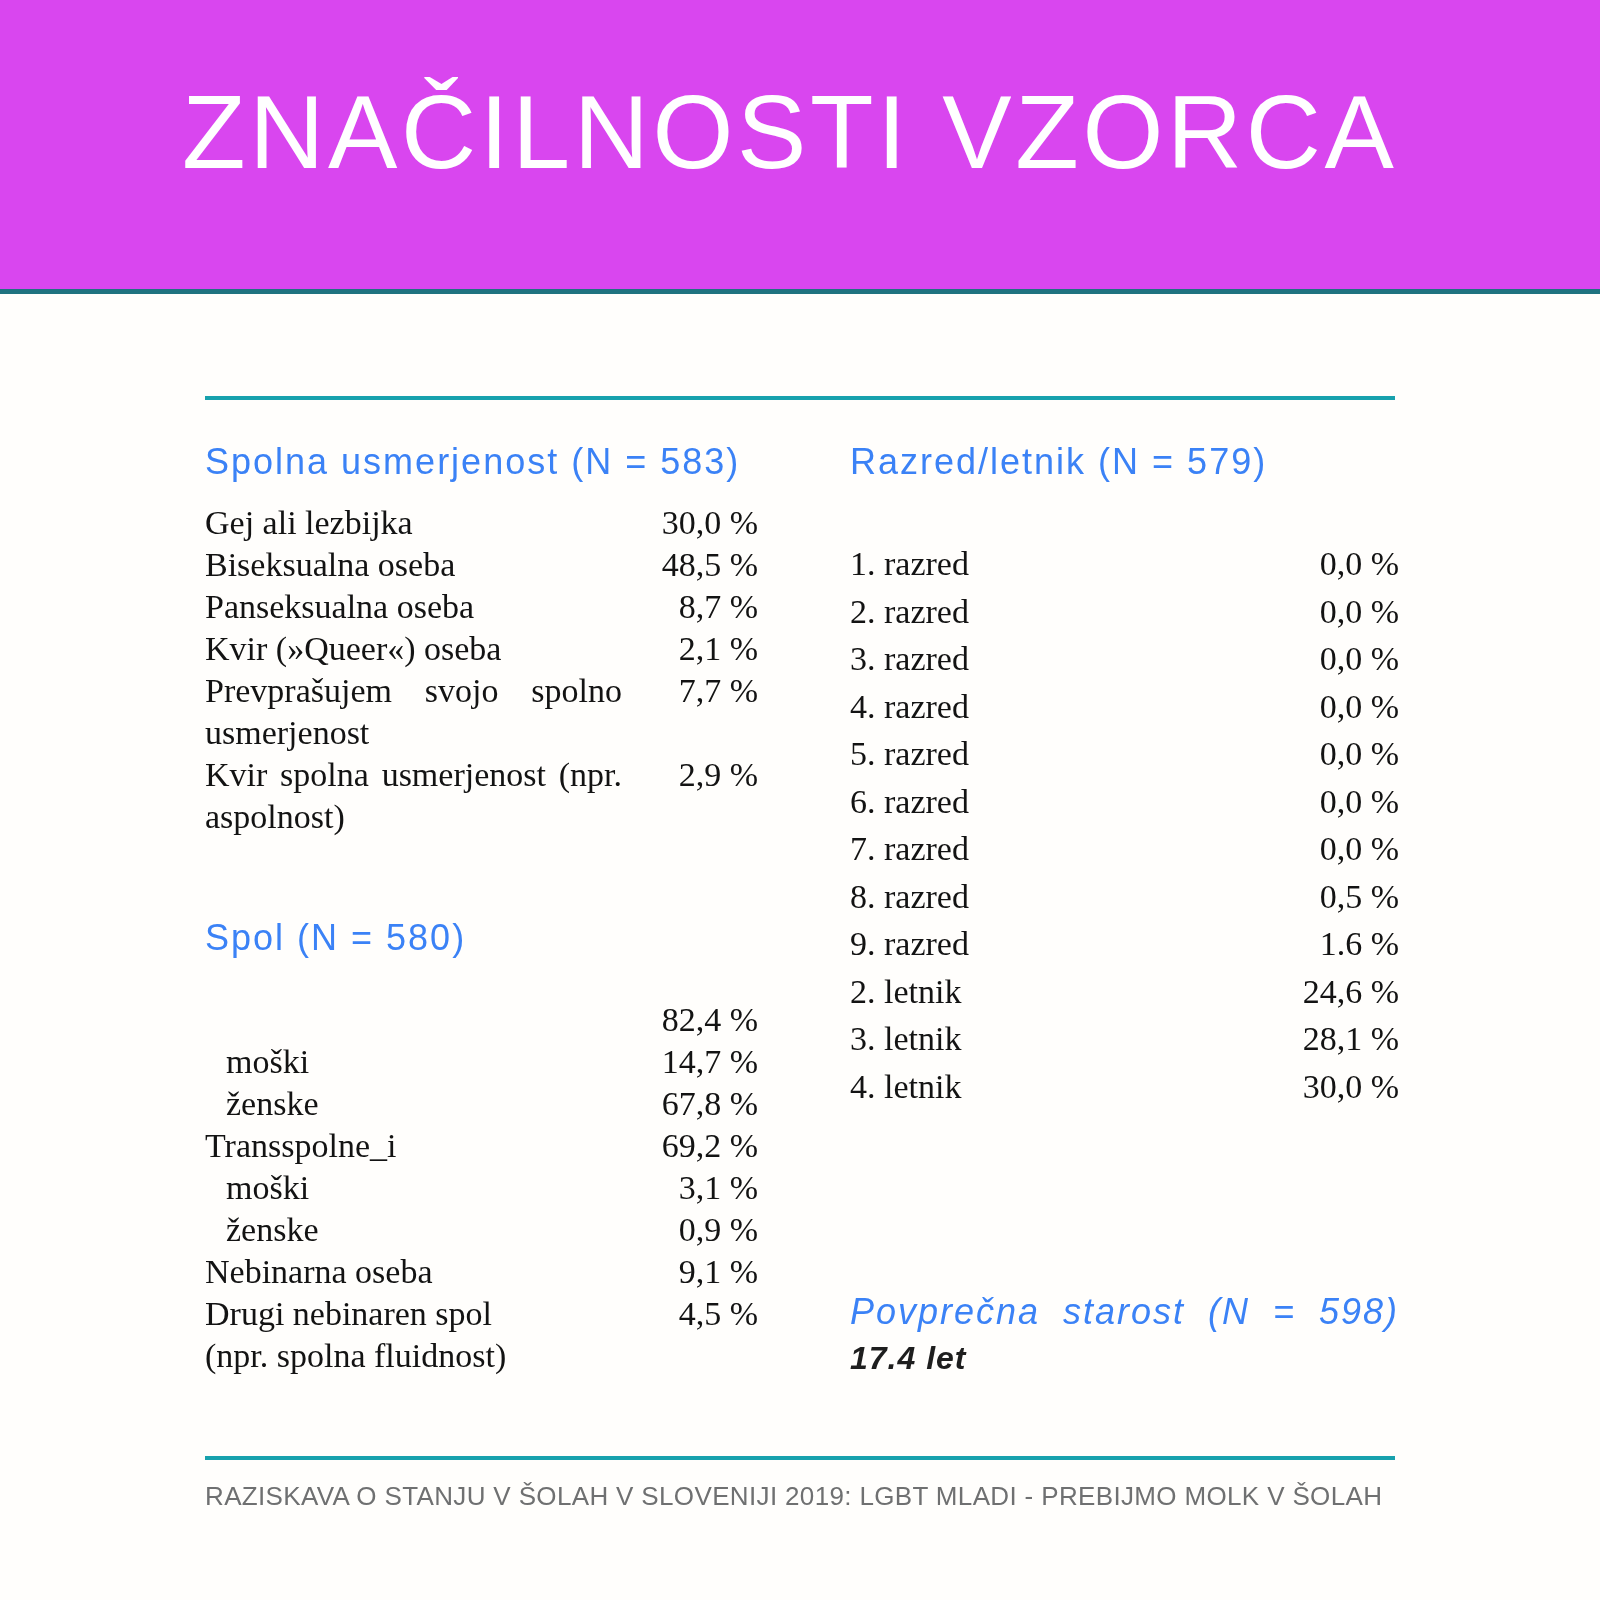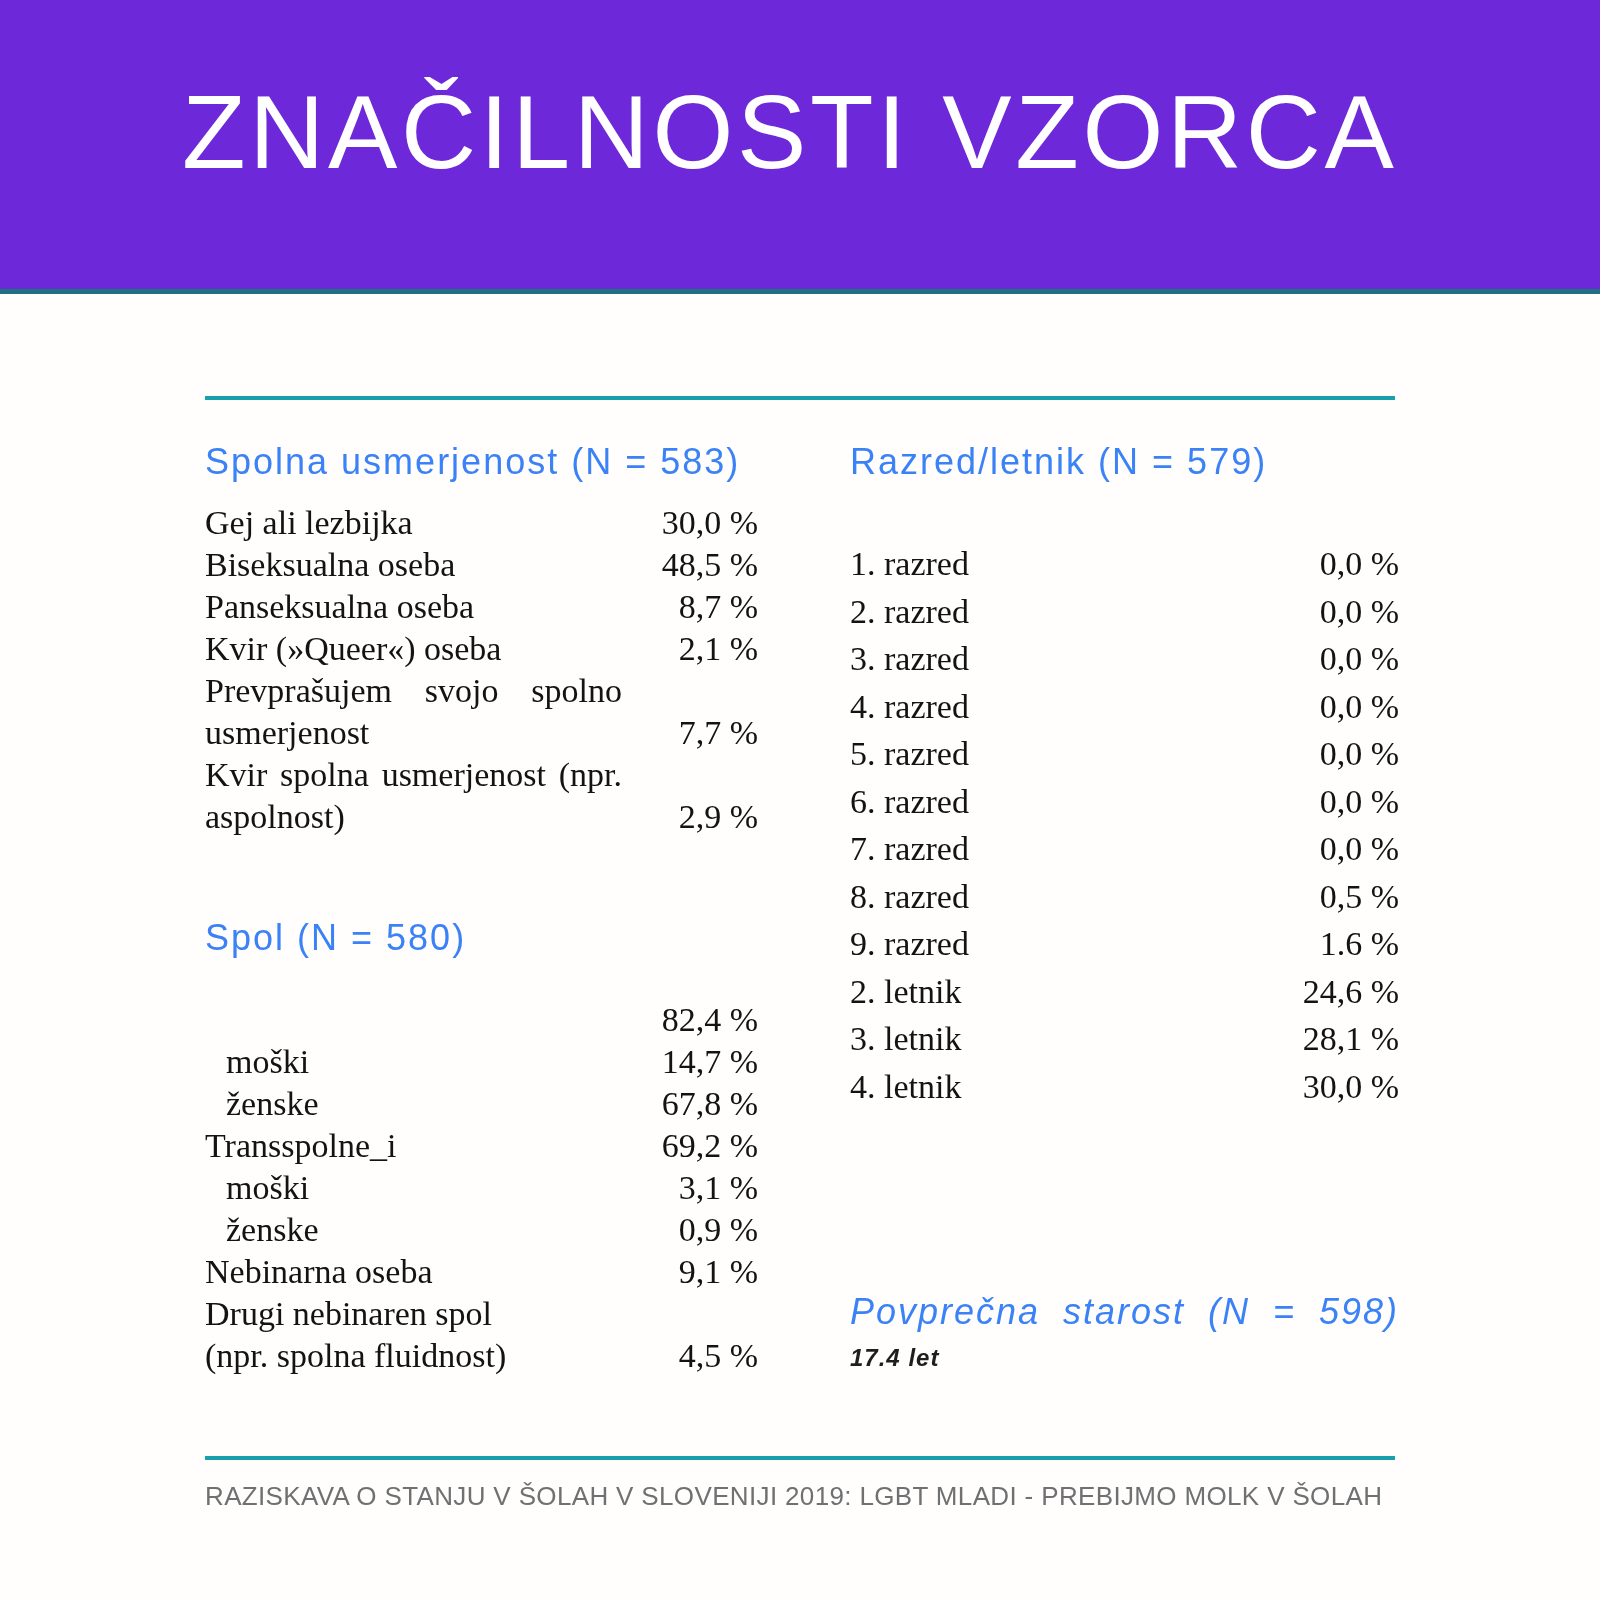--- a/index.html
+++ b/index.html
@@ -6,21 +6,21 @@
   body { background:#ffffff; }
   .page {
     position:relative; width:1600px; height:1600px;
     background:#fffefc; overflow:hidden;
     font-family:"Liberation Sans", sans-serif;
   }
 
   
   .band {
     position:absolute; left:0; top:0; width:1600px; height:289px;
-    background:#6d28d9; border-bottom:5px solid #1F7380;
+    background:#d946ef; border-bottom:5px solid #1F7380;
   }
   .title {
     position:absolute; left:182px; top:80px; margin:0;
     font-family:"Liberation Sans", sans-serif;
     font-weight:400; font-size:104px; line-height:1;
     letter-spacing:0.035em; color:#ffffff; white-space:nowrap;
   }
 
   
   .rule { position:absolute; left:205px; width:1190px; height:4px; background:#18A1AD; }
@@ -37,40 +37,40 @@
     letter-spacing:2px; color:#3b82f6;
     font-family:"Liberation Sans", sans-serif;
   }
   .heading-spol { margin-top:78px; }
 
   .rows { margin-top:19px; }
   .rows-spol { margin-top:40px; }
   .col-right .rows { margin-top:57px; }
 
   .stat-row {
-    display:flex; align-items:flex-end;
+    display:flex; 
     font-family:"Liberation Serif", serif;
     font-size:34px; line-height:42px; color:#131313;
   }
   .col-right .stat-row { line-height:47.5px; }
 
   .col-left .stat-label {
     box-sizing:border-box; width:417px;
     text-align:justify; white-space:pre-line;
   }
   .stat-row.indent .stat-label { padding-left:21px; }
   .col-right .stat-label { flex:0 1 auto; white-space:nowrap; }
   .stat-value { flex:1; text-align:right; white-space:nowrap; }
 
   
   .col-avg { position:absolute; left:850px; top:1290px; width:549px;font-style:italic; }
   .justify-full { text-align:justify; text-align-last:justify; }
   .avg-value {
     margin-top:2px; font-family:"Liberation Sans", sans-serif;
-    font-weight:700; font-size:24px; line-height:46px;
+    font-weight:700; font-size:32px; line-height:46px;
     letter-spacing:1px; color:#1E1E1E;
   }
 
   
   .footer {
     position:absolute; left:205px; top:1480px; width:1190px;
     font-family:"Liberation Sans", sans-serif;
     font-size:26px; line-height:32px; letter-spacing:0.35px;
     color:#6F7071; white-space:nowrap;
   }

